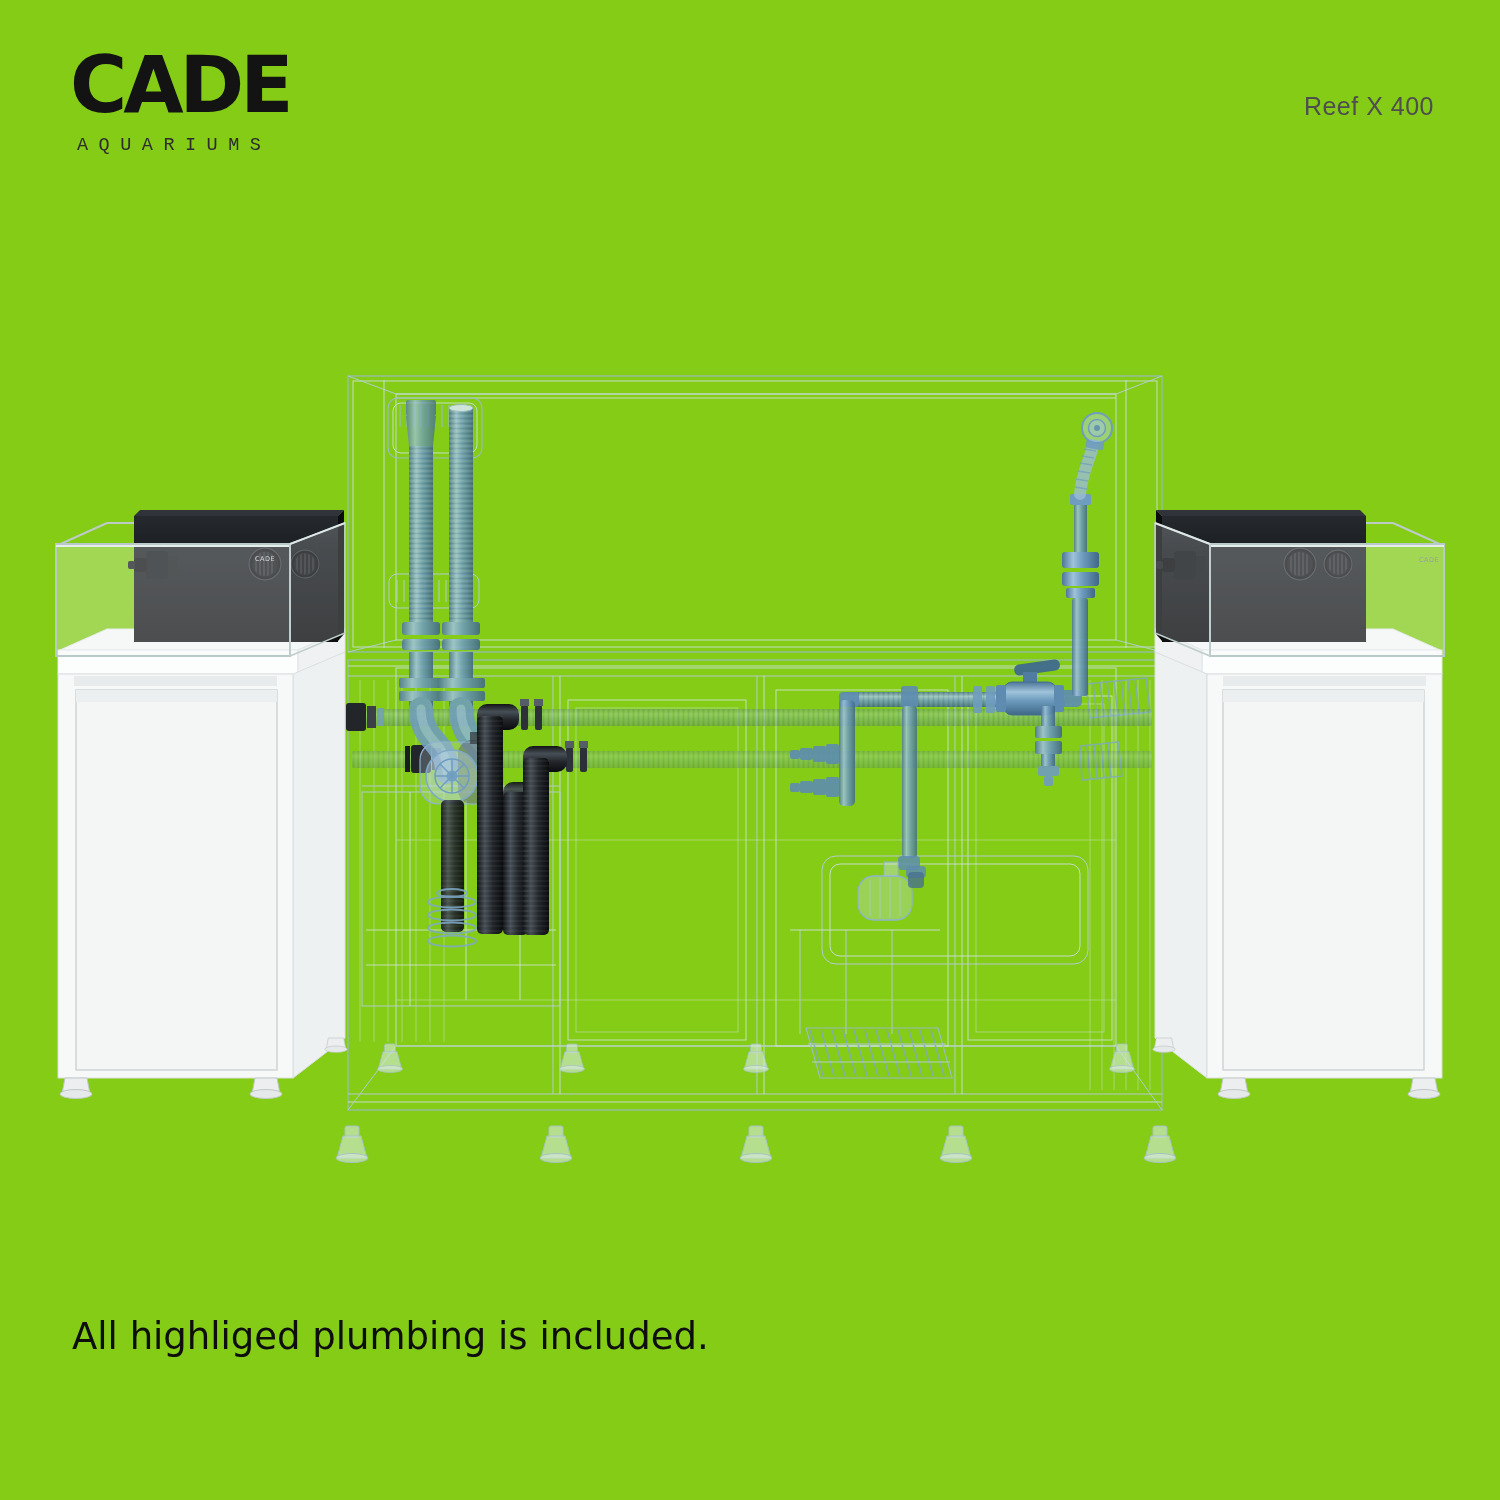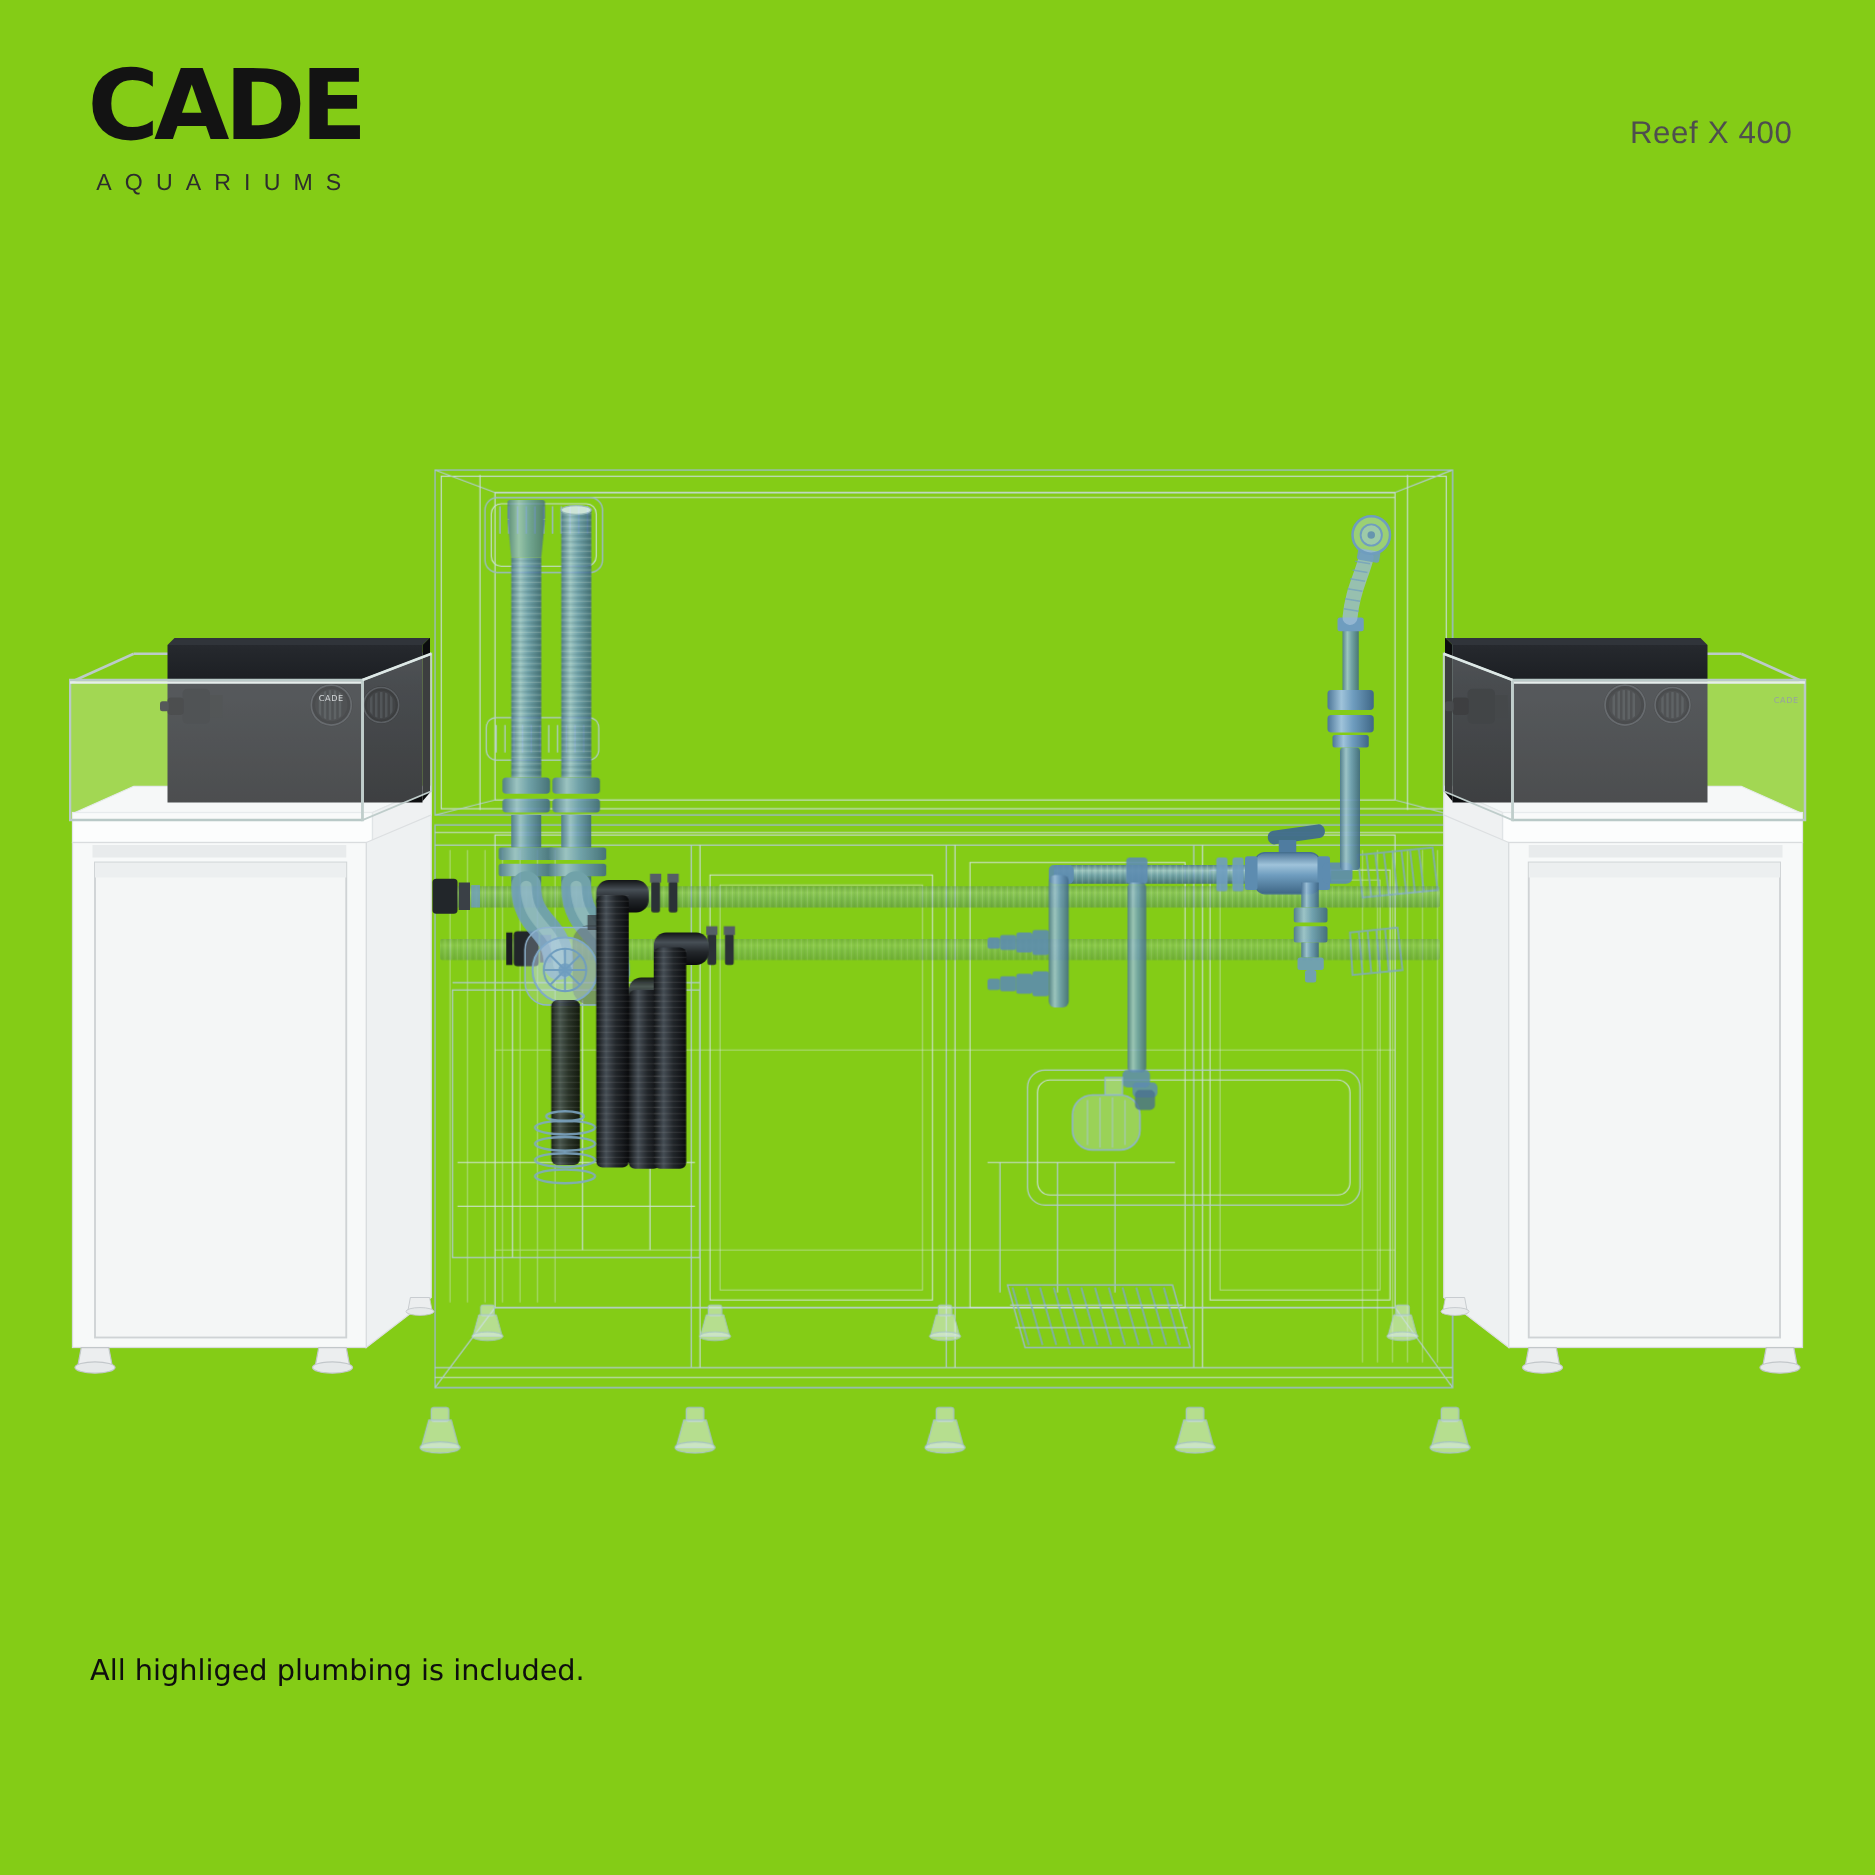--- a/index.html
+++ b/index.html
@@ -2,27 +2,27 @@
 <html><head>
 <meta charset="utf-8">
 <style>
   html,body{margin:0;padding:0;background:#ffffff;}
   .canvas{position:relative;width:1500px;height:1500px;background:#84cc16;overflow:hidden;
           font-family:"DejaVu Sans",sans-serif;}
   
   .logo{position:absolute;left:70px;top:46px;}
   .logo-main{font-family:"DejaVu Sans",sans-serif;font-weight:800;font-size:78px;line-height:1;
              letter-spacing:-4px;color:#131313;}
-  .logo-sub{font-family:Liberation Sans, sans-serif;font-size:18.5px;letter-spacing:10.5px;
+  .logo-sub{font-family:Liberation Mono, monospace;font-size:18.5px;letter-spacing:10.5px;
             color:#2d2d2d;margin-top:11px;padding-left:7px;}
   .product-name{position:absolute;top:92px;right:66px;font-family:"Liberation Sans",sans-serif;
                 font-weight:300;font-size:25px;color:#4e4e4e;letter-spacing:.5px;}
   
   .footer-notes{position:absolute;left:72px;top:1313px;font-family:"DejaVu Sans",sans-serif;
-                font-size:23px;line-height:48px;color:#0e0e0e;}
+                font-size:37px;line-height:48px;color:#0e0e0e;}
   
   .art{position:absolute;left:0;top:0;width:1500px;height:1500px;}
   .wf{stroke:#b6cce0;fill:none;stroke-width:1;}
   .wf2{stroke:#9cb9d0;fill:none;stroke-width:1.2;}
   .wf3{stroke:#d2e1ee;fill:none;stroke-width:.9;}
   .wfaint{stroke:#dde8f2;fill:none;stroke-width:.8;}
   .wfblue{stroke:#7fa9c9;fill:none;stroke-width:1.6;}
   .glassline{stroke:#bccbc9;fill:none;stroke-width:2;}
   svg text{font-family:"DejaVu Sans",sans-serif;}
 </style>

